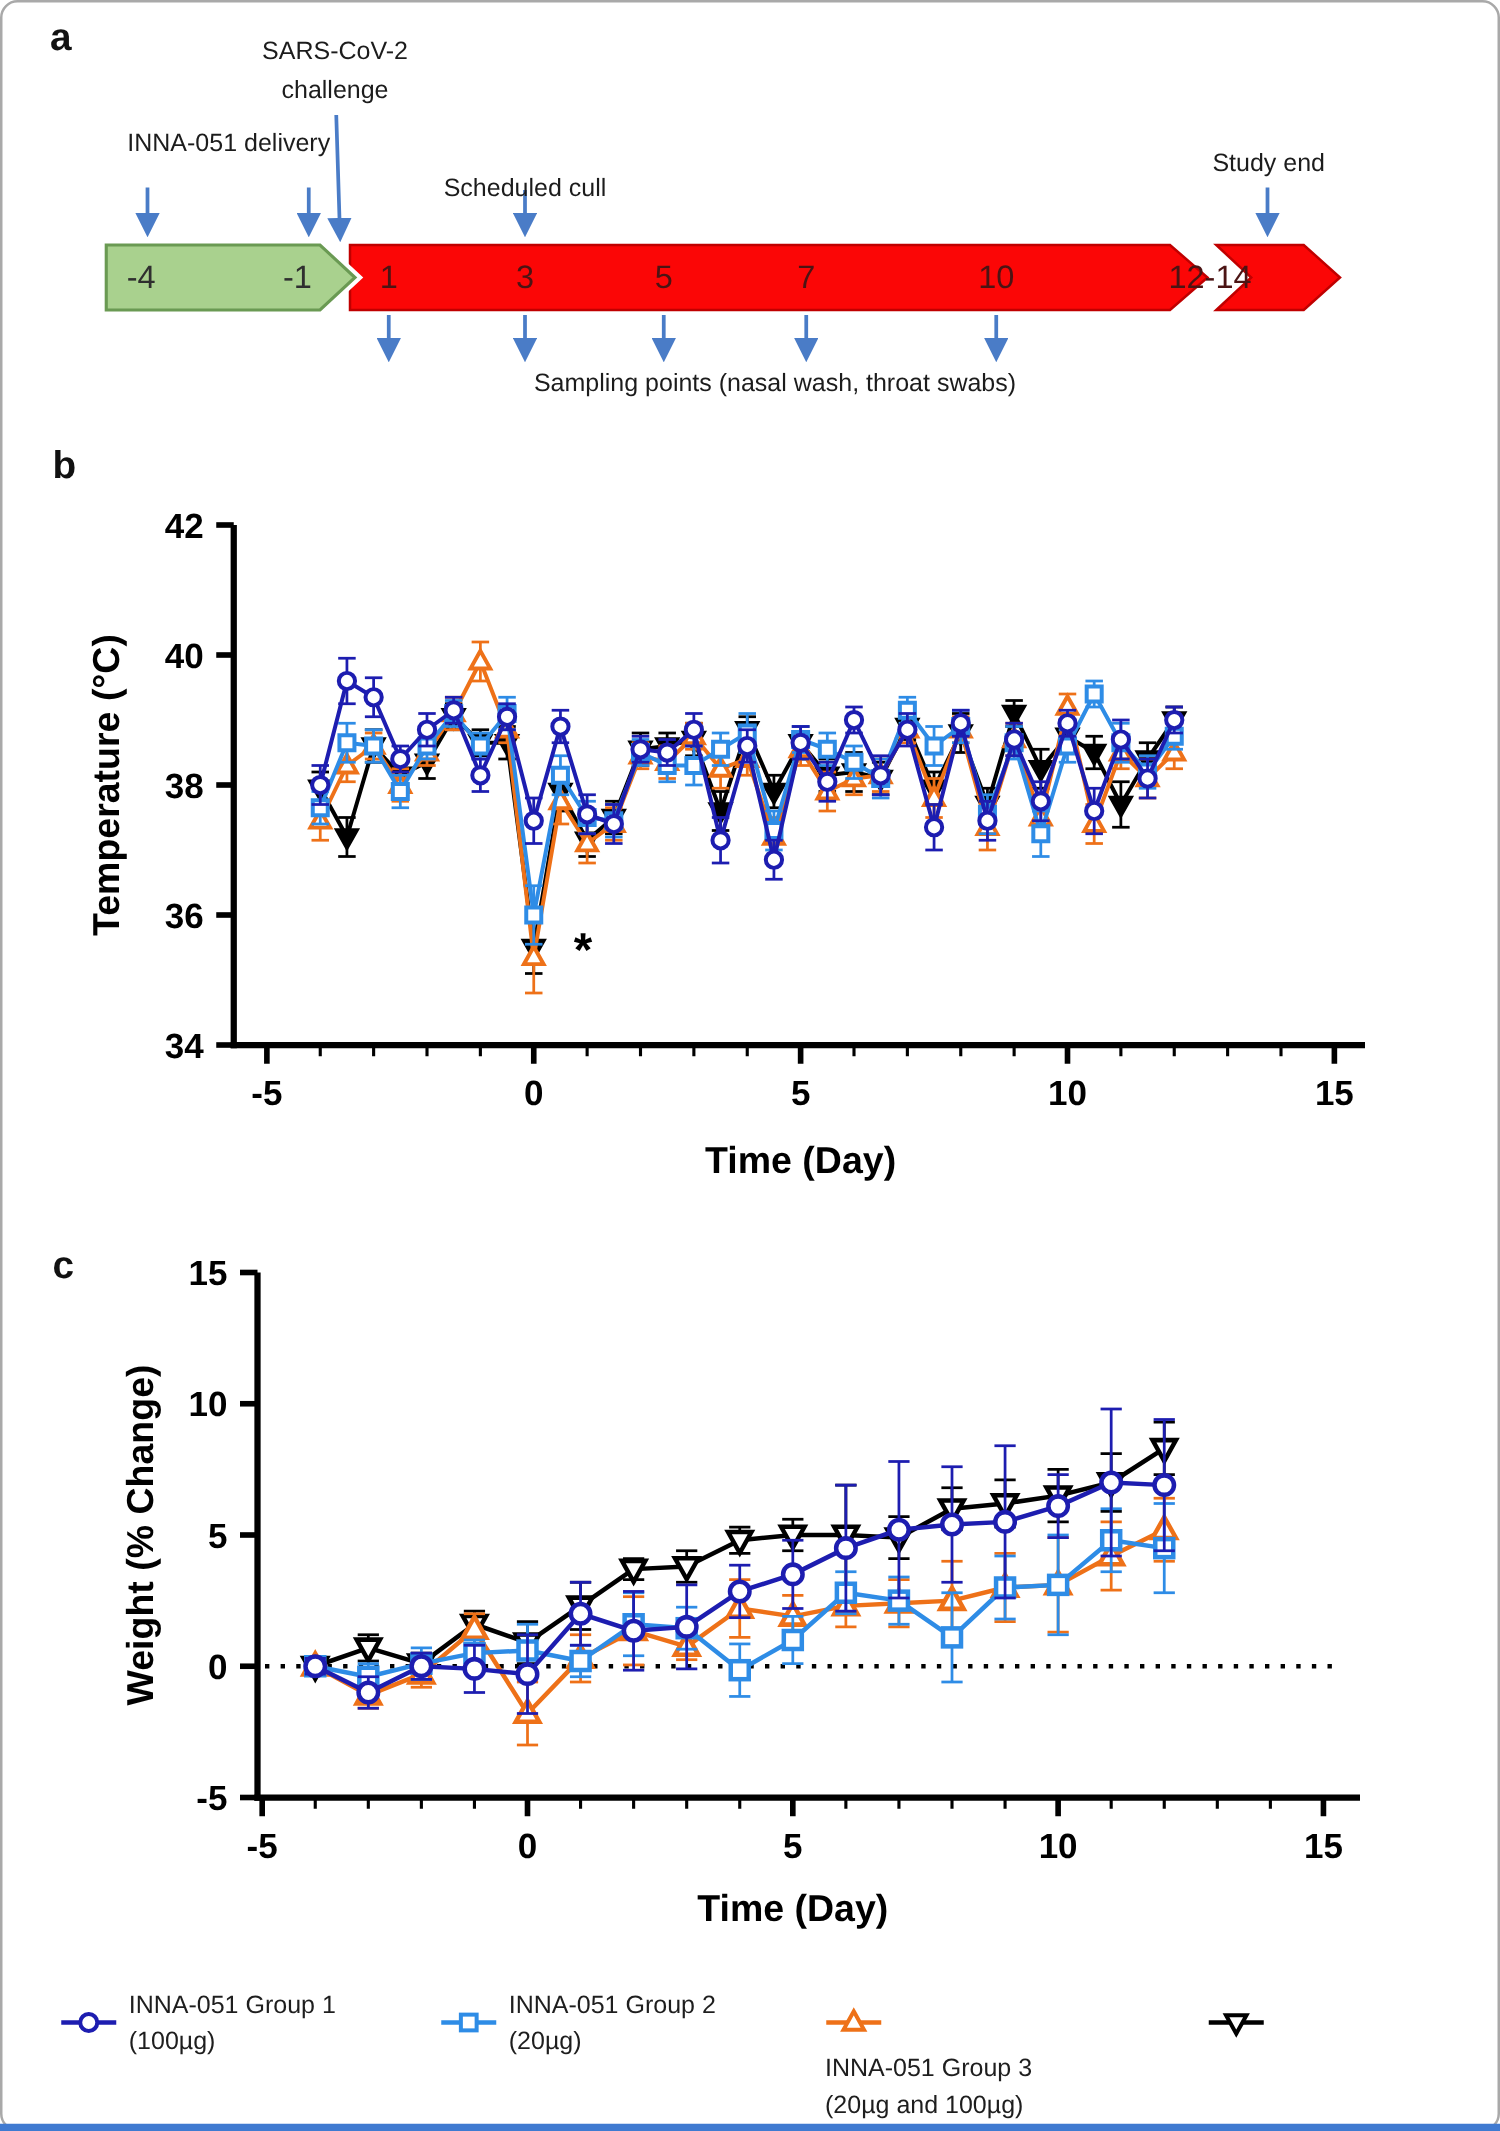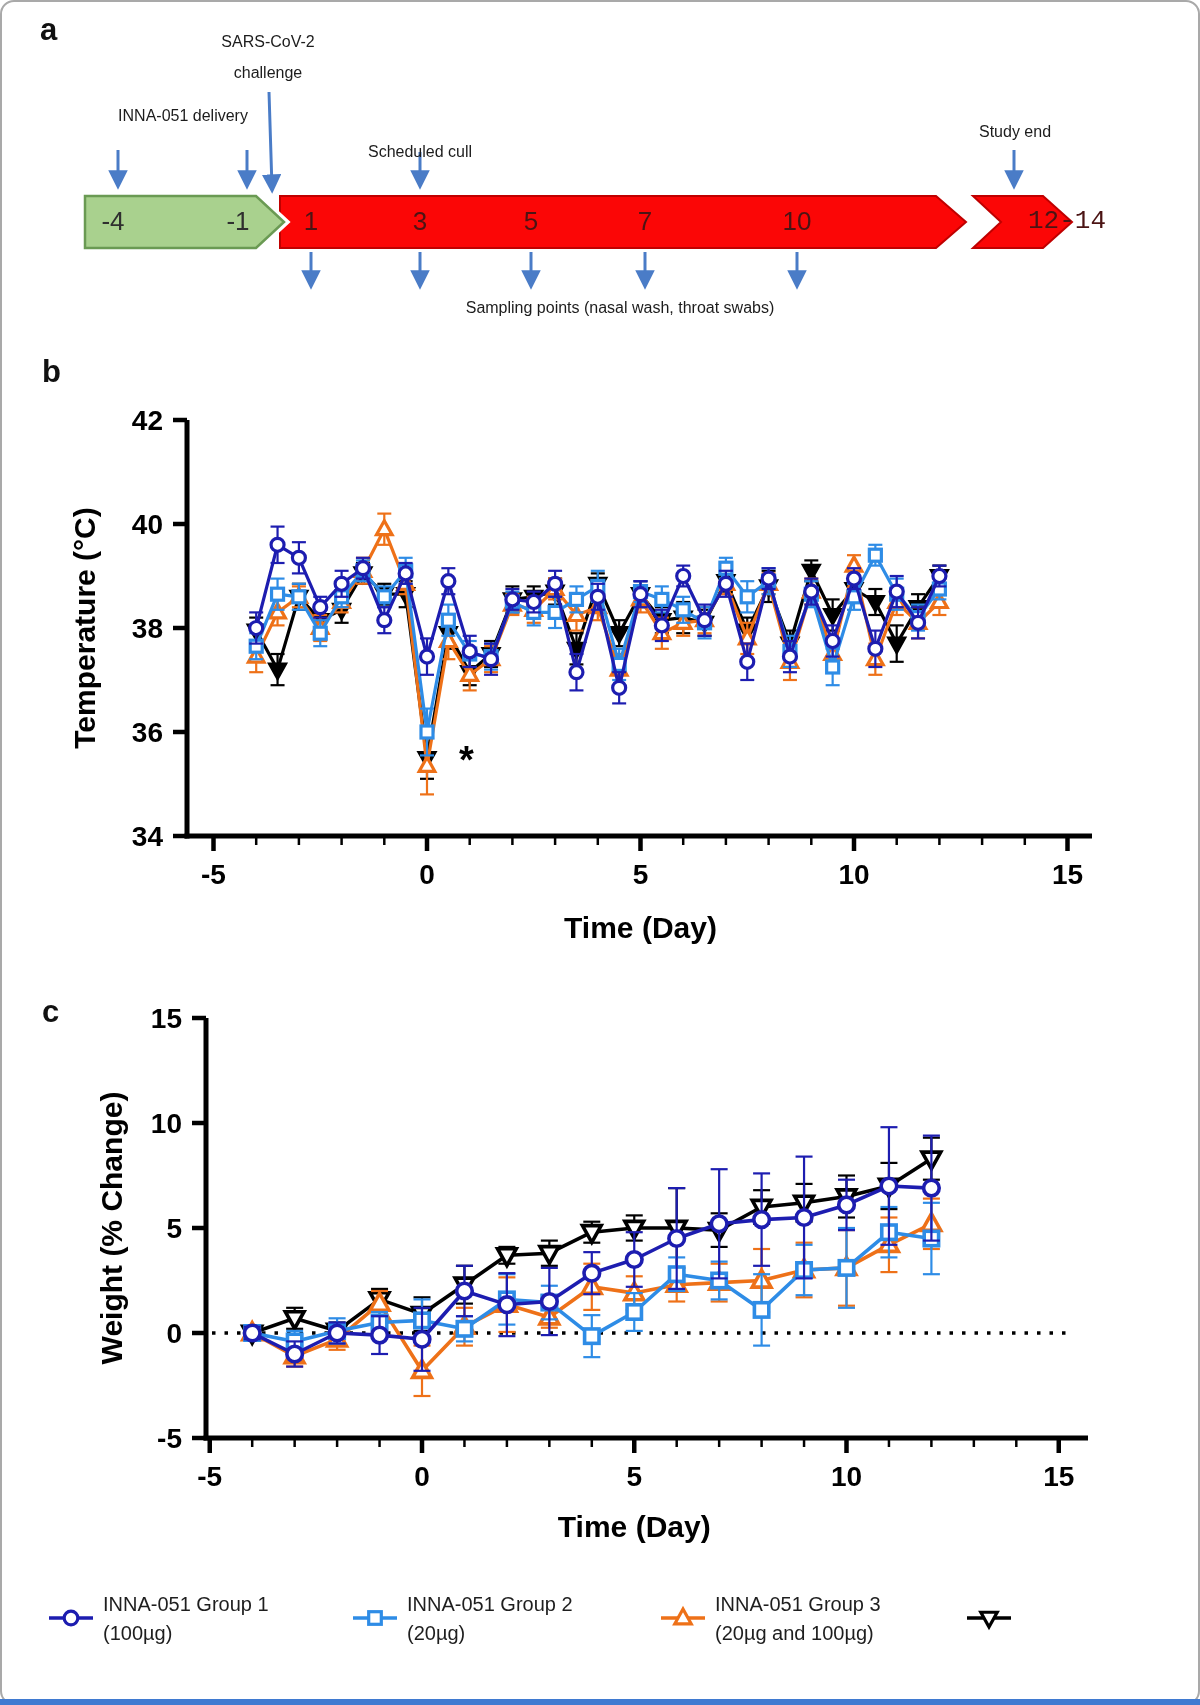--- a/index.html
+++ b/index.html
@@ -3,21 +3,21 @@
 <meta charset="utf-8">
 <style>
   html,body{margin:0;padding:0;}
   body{width:1200px;height:1705px;position:relative;background:#fff;
        font-family:"Liberation Sans",sans-serif;overflow:hidden;}
   .frame{position:absolute;inset:0;border:2px solid #a9a9a9;border-radius:14px;
          pointer-events:none;z-index:50;}
   .bottom-bar{position:absolute;left:0;right:0;bottom:0;height:6px;background:var(--bar,#3f7ad1);z-index:51;}
   .panel-letter{position:absolute;font-weight:bold;font-size:31px;color:#111;}
   
-  .a-text{position:absolute;color:#1c1c1c;font-size:16px;text-align:center;line-height:31px;}
+  .a-text{position:absolute;color:#1c1c1c;font-size:20px;text-align:center;line-height:31px;}
   .bnum{position:absolute;font-size:26px;font-weight:500;text-align:center;top:206px;}
   .bnum.green{color:var(--greennum,#2f2f2f);}
   .bnum.red{color:var(--rednum,#4b1414);}
   svg{position:absolute;left:0;top:0;}
   .legend-item{position:absolute;top:1590px;display:flex;gap:9px;align-items:flex-start;}
   .legend-text{font-size:20px;line-height:29px;color:#1e1e1e;}
   .legend-marker{position:static;flex:0 0 auto;margin-top:14px;}
 </style>
 </head>
 <body>
@@ -60,21 +60,21 @@
 <div class="a-text" style="left:935px;top:116px;width:160px;">Study end</div>
 <div class="a-text" style="left:330px;top:292px;width:580px;">Sampling points (nasal wash, throat swabs)</div>
 
 <span class="bnum green" style="left:83px;width:60px;">-4</span>
 <span class="bnum green" style="left:208px;width:60px;">-1</span>
 <span class="bnum red" style="left:281px;width:60px;">1</span>
 <span class="bnum red" style="left:390px;width:60px;">3</span>
 <span class="bnum red" style="left:501px;width:60px;">5</span>
 <span class="bnum red" style="left:615px;width:60px;">7</span>
 <span class="bnum red" style="left:767px;width:60px;">10</span>
-<span class="bnum red" style="left:1017px;width:100px;font-family:Liberation Mono, monospace;">12-14</span>
+<span class="bnum red" style="left:918px;width:100px;">12-14</span>
 
 <span class="panel-letter" style="left:42px;top:354px;">b</span>
 <span class="panel-letter" style="left:42px;top:994px;">c</span>
 
 <svg id="charts-svg" width="1200" height="1705" viewBox="0 0 1200 1705">
     <g>
       <line x1="187" y1="420" x2="187" y2="838.5" stroke="#000" stroke-width="5"></line>
       <line x1="184.5" y1="836" x2="1092" y2="836" stroke="#000" stroke-width="5"></line>
       <line x1="173" y1="836" x2="187" y2="836" stroke="#000" stroke-width="4.5"></line>
       <text x="163" y="846" text-anchor="end" font-size="28" font-weight="bold" fill="#000">34</text>
@@ -998,21 +998,21 @@
 <div class="legend-item" style="left:352px;">
   <svg class="legend-marker" width="46" height="28">
       <line x1="1" x2="45" y1="14" y2="14" stroke="#2e8ce6" stroke-width="3.5"></line>
       <rect x="16.7" y="7.699999999999999" width="12.600000000000001" height="12.600000000000001" fill="#ffffff" stroke="#2e8ce6" stroke-width="3.2"></rect>
     </svg>
   <div class="legend-text">
     <div>INNA-051 Group 2</div>
     <div>(20µg)</div>
   </div>
 </div>
-<div class="legend-item" style="left:660px;">
+<div class="legend-item" style="left:660px;flex-direction:column;">
   <svg class="legend-marker" width="46" height="28">
       <line x1="1" x2="45" y1="14" y2="14" stroke="#ee7118" stroke-width="3.5"></line>
       <path d="M23,5.074999999999999 L31.189999999999998,19.775 L14.81,19.775 Z" fill="#ffffff" stroke="#ee7118" stroke-width="3.2"></path>
     </svg>
   <div class="legend-text">
     <div>INNA-051 Group 3</div>
     <div>(20µg and 100µg)</div>
   </div>
 </div>
 <div class="legend-item" style="left:966px;">

